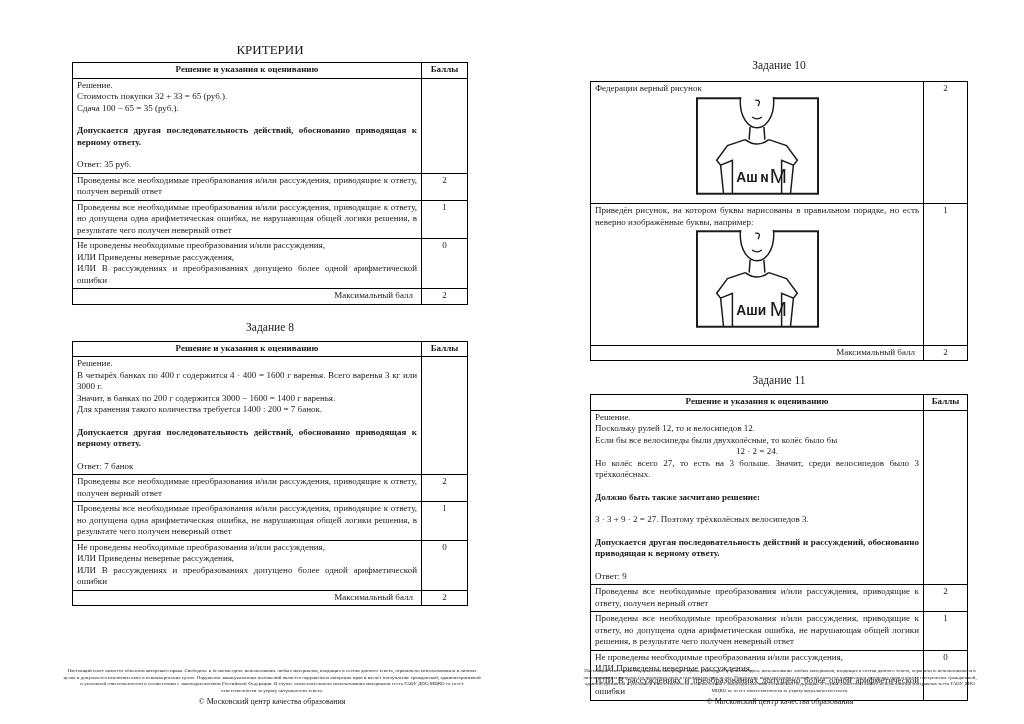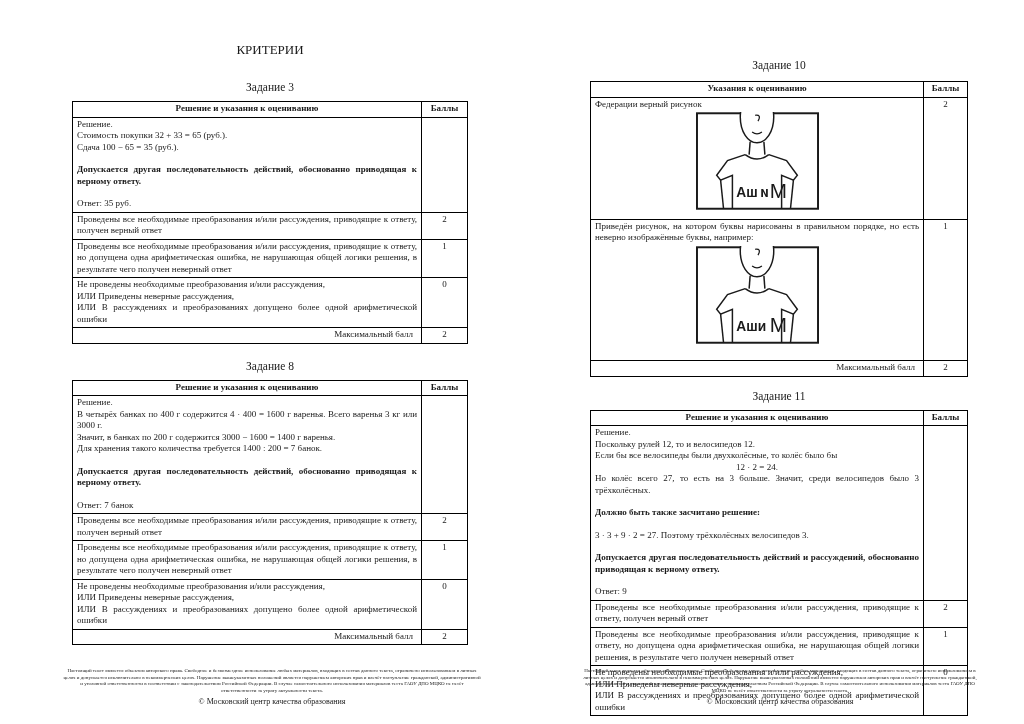--- a/index.html
+++ b/index.html
@@ -30,21 +30,20 @@
   .footer{position:absolute;text-align:center;font-size:5px;line-height:6.5px;color:#1a1a1a;}
   .footer .copyright{font-size:8px;line-height:11px;margin-top:2px;text-align:center;}
 </style>
 </head>
 <body>
 
 <div class="page-col" style="left:72px;top:42px;width:396px;">
 
   <div class="doc-title">КРИТЕРИИ</div>
 
-  <div class="task-heading" style="margin-top:23px;">Задание 3</div>
 
   <table class="crit">
     <colgroup>
         <col>
         <col class="col-score-left">
       </colgroup>
     <tbody>
         <tr>
       <th class="hdr-main">Решение и указания к оцениванию</th>
       <th class="hdr-score">Баллы</th>
@@ -132,24 +131,20 @@
 <div class="page-col" style="left:590px;top:51px;width:378px;">
 
   <div class="task-heading">Задание 10</div>
 
   <table class="crit" style="margin-top:10px;">
     <colgroup>
         <col>
         <col class="col-score-right">
       </colgroup>
     <tbody>
-        <tr>
-      <th class="hdr-main">Указания к оцениванию</th>
-      <th class="hdr-score">Баллы</th>
-    </tr>
     <tr>
       <td>
         <div>Федерации верный рисунок</div>
         <div class="img-wrap">
           <svg class="shirt" width="123" height="99" viewBox="0 0 125 100">
             <rect x="1" y="1" width="123" height="97" fill="#ffffff" stroke="#1a1a1a" stroke-width="2"></rect>
             <ellipse cx="62" cy="5" rx="17" ry="26" fill="#ffffff" stroke="#1a1a1a" stroke-width="1.5"></ellipse>
             <path d="M 60 3 Q 67 2 63 9" fill="none" stroke="#1a1a1a" stroke-width="1.2"></path>
             <path d="M 57 20 Q 62 24 67 20" fill="none" stroke="#1a1a1a" stroke-width="1.2"></path>
             <line x1="55" y1="30" x2="54" y2="43" stroke="#1a1a1a" stroke-width="1.5"></line>

